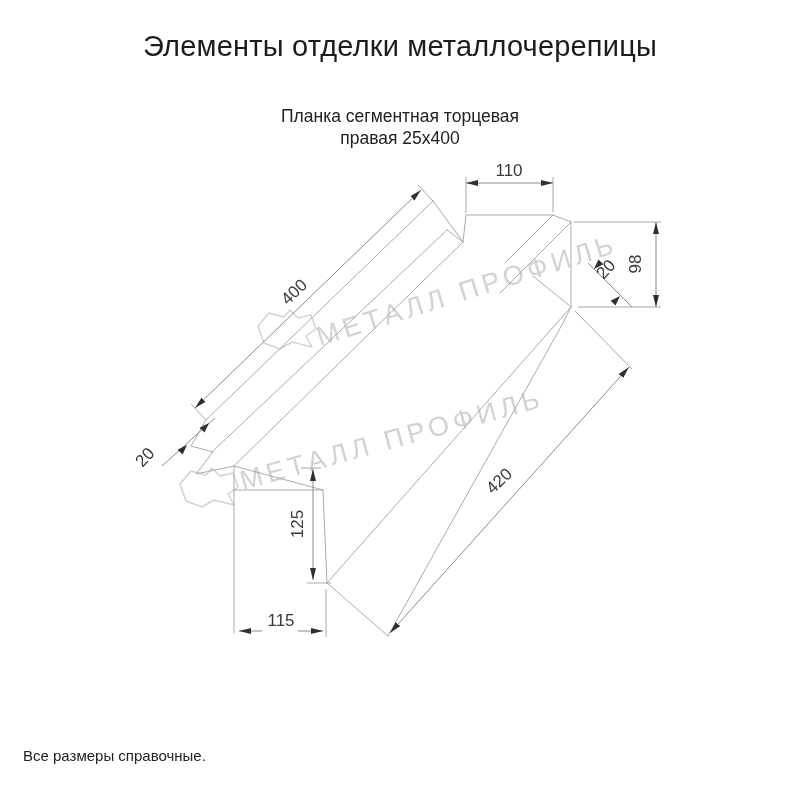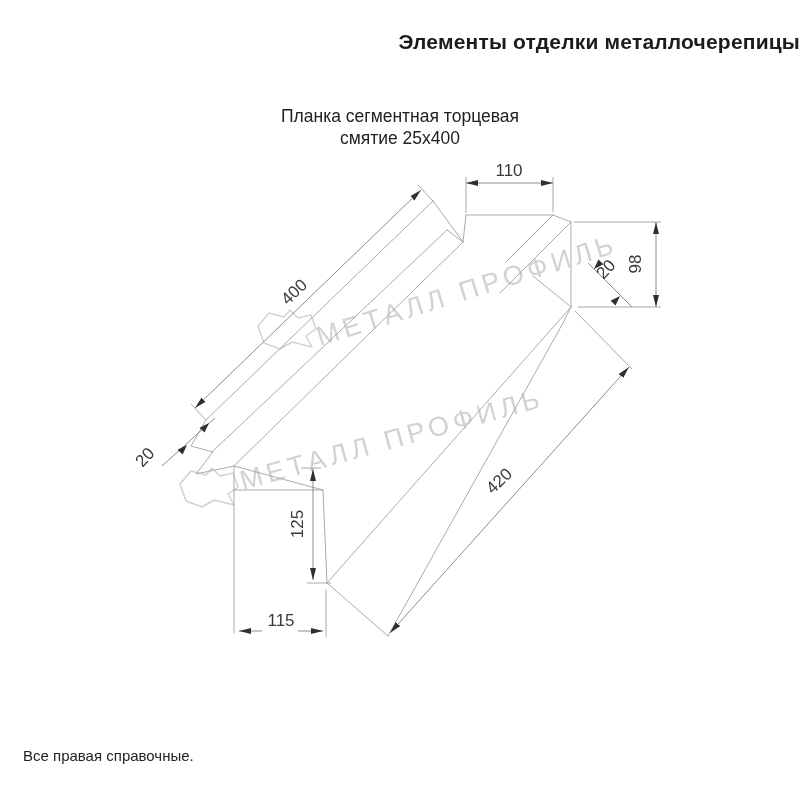--- a/index.html
+++ b/index.html
@@ -1,22 +1,22 @@
 <!DOCTYPE html>
 <html><head>
 <meta charset="utf-8">
 <style>
   html,body{margin:0;padding:0;}
   body{
     width:800px;height:800px;position:relative;background:#ffffff;
     font-family:"Liberation Sans", sans-serif;overflow:hidden;
   }
   .page-title{
-    position:absolute;top:30px;left:0;right:0;text-align:right;
-    font-size:21px;font-weight:bold;color:#1c1c1c;letter-spacing:.2px;
+    position:absolute;top:30px;left:0;right:0;text-align:center;
+    font-size:29px;font-weight:normal;color:#1c1c1c;letter-spacing:.2px;
   }
   .subtitle{
     position:absolute;top:105px;left:0;right:0;text-align:center;
     font-size:17.5px;color:#222;line-height:22px;
   }
   .drawing-svg{position:absolute;top:0;left:0;}
   .footer{
     position:absolute;left:23px;top:745px;
     font-size:15px;color:#222;line-height:22px;
   }
@@ -29,21 +29,21 @@
   .wm-text{font-family:"Liberation Sans",sans-serif;font-size:27px;letter-spacing:4.5px;fill:#d2d2d2;}
   .wm-logo{stroke:#d2d2d2;stroke-width:1.5;fill:none;stroke-linejoin:round;}
 </style>
 </head>
 <body>
 
 <div class="page-title">Элементы отделки металлочерепицы</div>
 
 <div class="subtitle">
   <div>Планка сегментная торцевая</div>
-  <div>смятие 25х400</div>
+  <div>правая 25х400</div>
 </div>
 
 <svg class="drawing-svg" width="800" height="800" viewBox="0 0 800 800" xmlns="http://www.w3.org/2000/svg">
   <defs>
     <marker id="arrE" orient="auto" markerUnits="userSpaceOnUse" markerWidth="13" markerHeight="9" refX="12" refY="4">
       <path d="M12,4 L0,1 L0,7 Z" fill="#2f2f2f"></path>
     </marker>
     <marker id="arrS" orient="auto-start-reverse" markerUnits="userSpaceOnUse" markerWidth="13" markerHeight="9" refX="12" refY="4">
       <path d="M12,4 L0,1 L0,7 Z" fill="#2f2f2f"></path>
     </marker>
@@ -135,14 +135,14 @@
 
   <g>
     <path class="extline" d="M326,589 L326,637"></path>
     <path class="dimline" d="M262,631 L239,631" marker-end="url(#arrE)"></path>
     <path class="dimline" d="M298,631 L323,631" marker-end="url(#arrE)"></path>
     <text class="dimtext" x="281" y="626" text-anchor="middle">115</text>
   </g>
 </svg>
 
 <div class="footer">
-  <div>Все правая справочные.</div>
+  <div>Все размеры справочные.</div>
 </div>
 
 </body></html>

